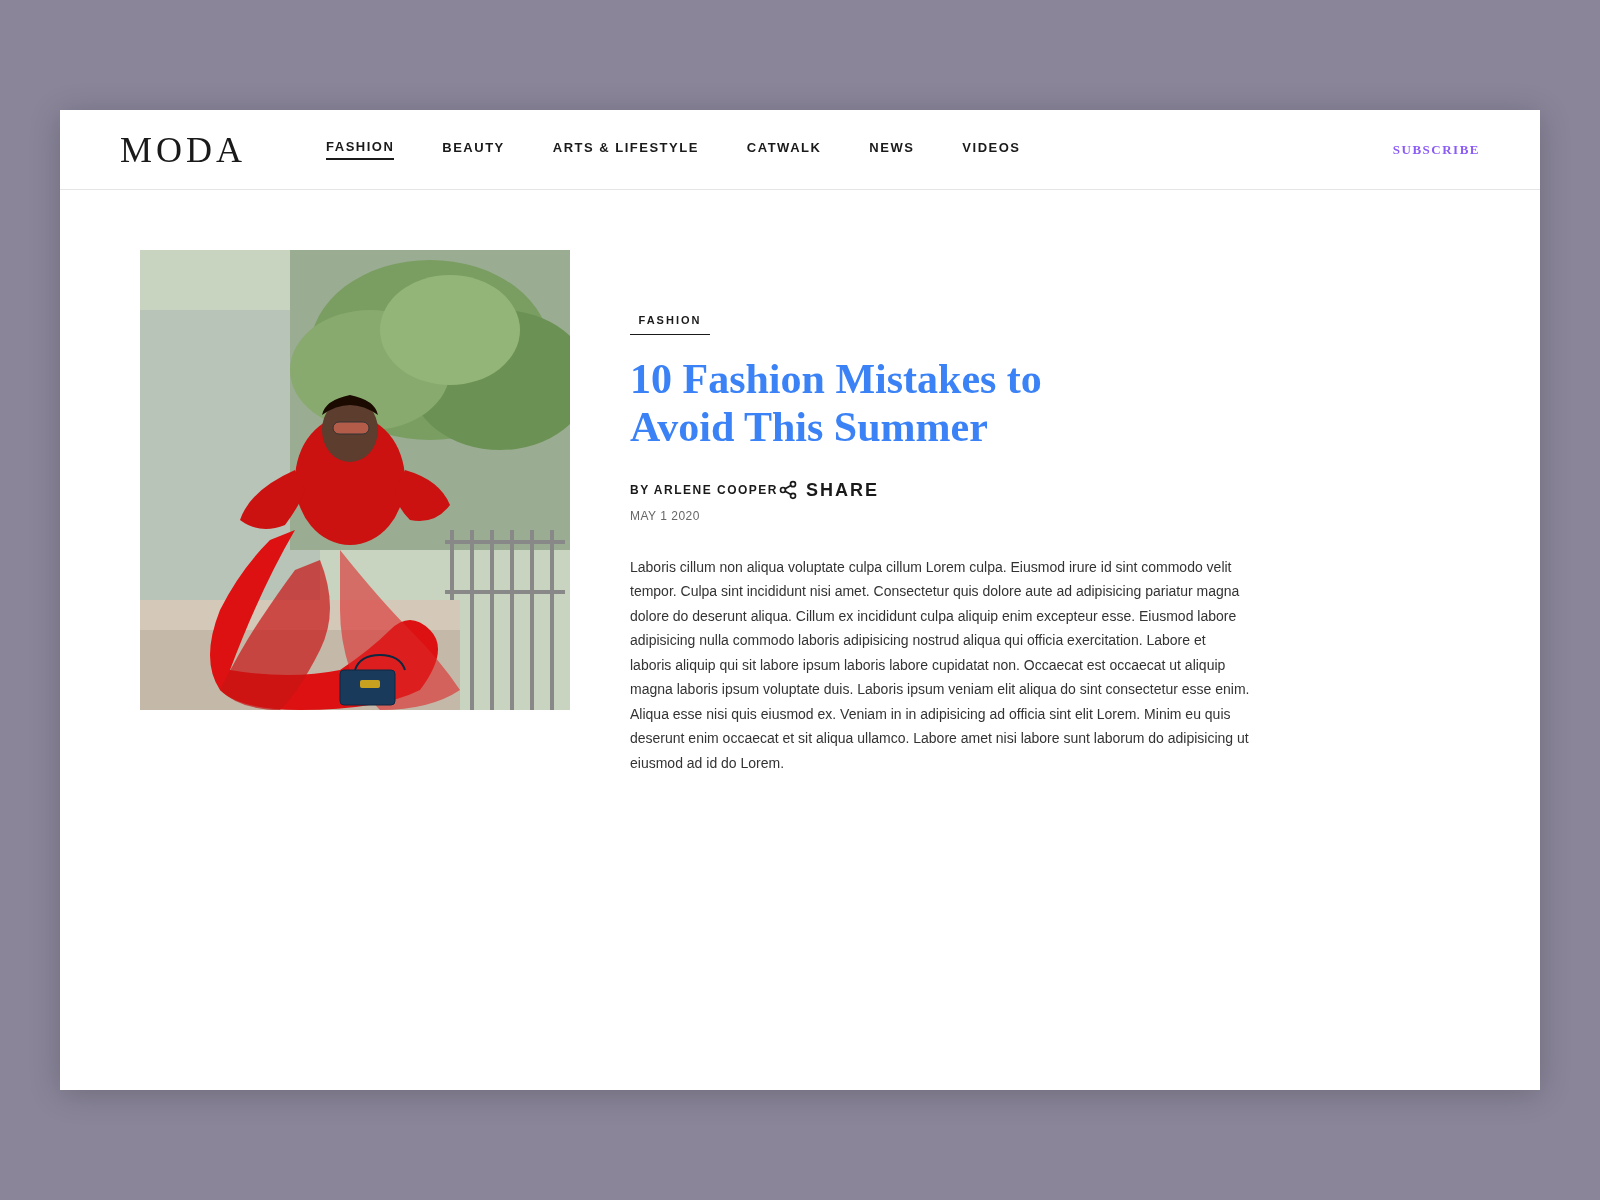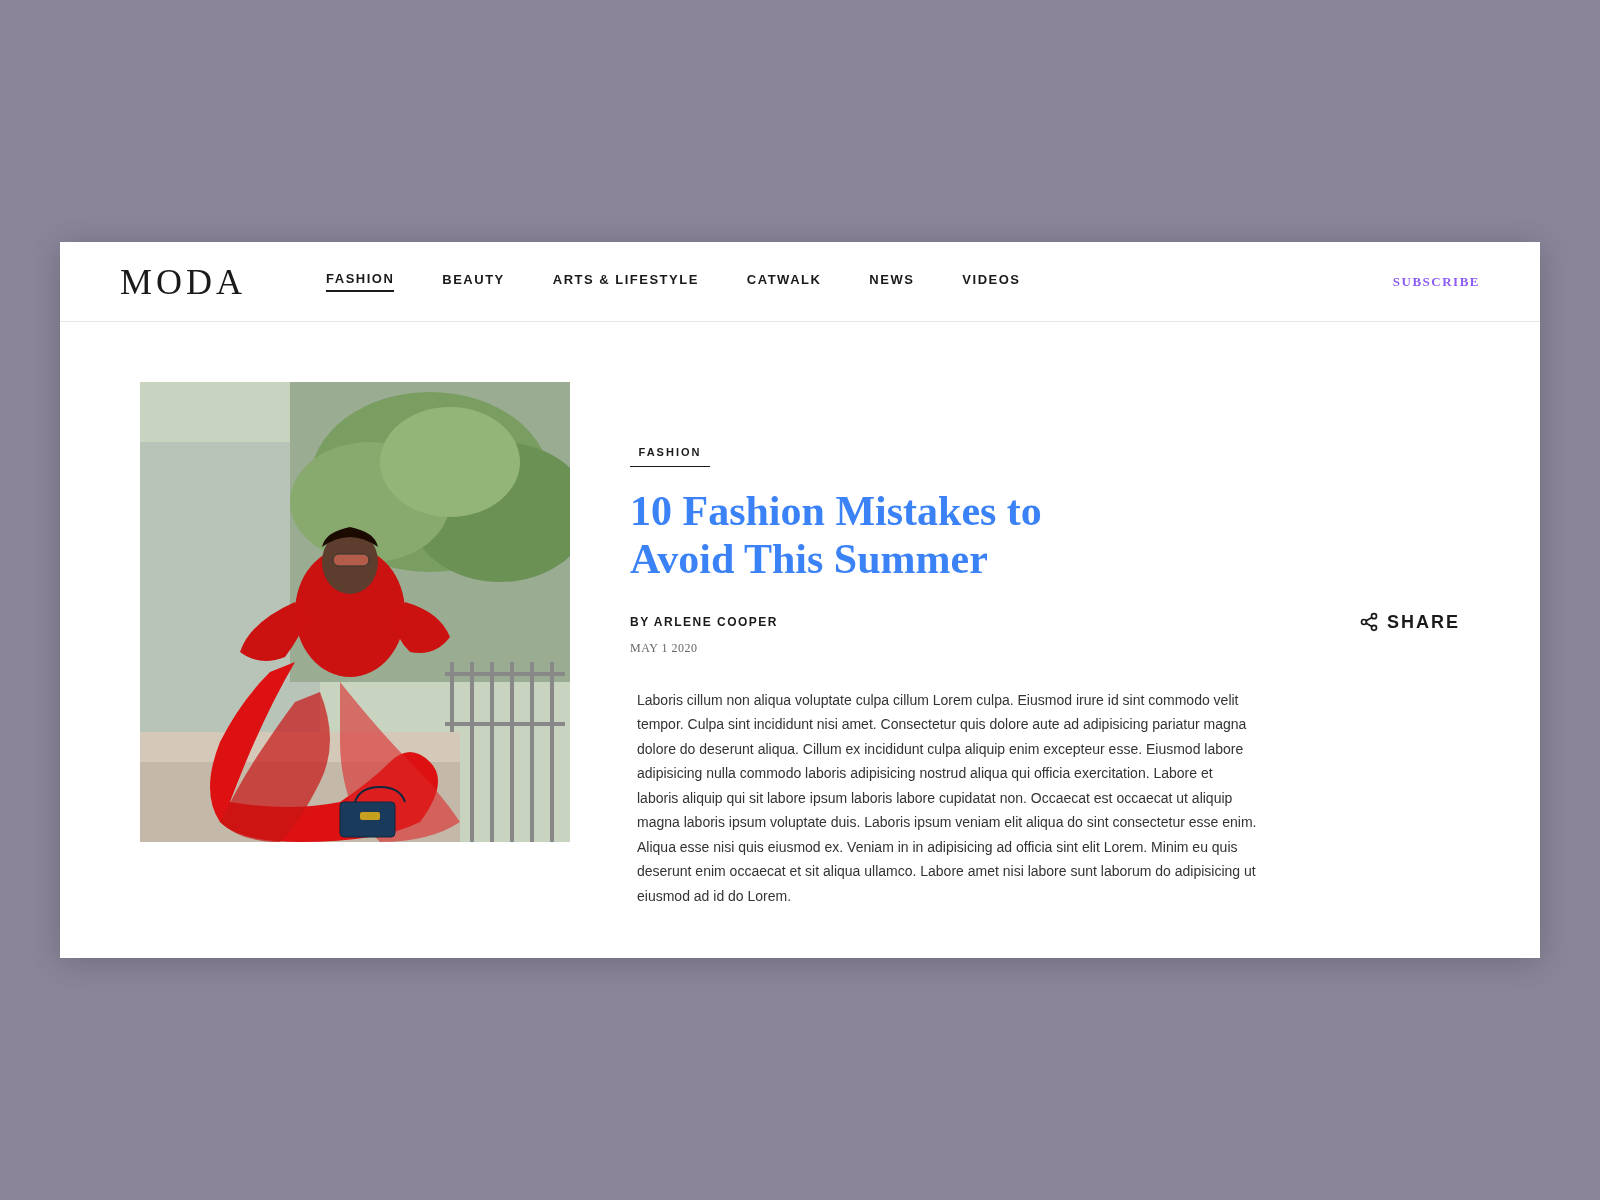--- a/index.html
+++ b/index.html
@@ -13,21 +13,21 @@
       height: 1200px;
       background-color: #8a8599;
       display: flex;
       align-items: center;
       justify-content: center;
       font-family: Georgia, 'Times New Roman', serif;
     }
 
     .browser-window {
       width: 1480px;
-      height: 716px;
+      height: 980px;
       background: #ffffff;
       box-shadow: 0 4px 30px rgba(0,0,0,0.2);
     }
 
     
     nav {
       display: flex;
       align-items: center;
       height: 80px;
       padding: 0 60px;
@@ -125,21 +125,21 @@
       font-weight: 700;
       line-height: 1.15;
       color: #3b82f6;
       margin-bottom: 28px;
       max-width: 500px;
     }
 
     .article-meta {
       display: flex;
       align-items: center;
-      justify-content: space-between;
+      justify-content: flex-start;
       margin-bottom: 8px;
     }
 
     .article-author {
       font-family: Arial, Helvetica, sans-serif;
       font-size: 12px;
       font-weight: 700;
       letter-spacing: 1.5px;
       text-transform: uppercase;
       color: #1a1a1a;
@@ -157,35 +157,34 @@
       color: #1a1a1a;
       cursor: pointer;
     }
 
     .share-icon {
       width: 20px;
       height: 20px;
     }
 
     .article-date {
-      font-family: Liberation Serif, serif;
+      font-family: Liberation Sans, sans-serif;
       font-size: 12px;
       color: #666;
       letter-spacing: 0.5px;
       text-transform: uppercase;
       margin-bottom: 32px;
     }
 
     .article-body {
       font-family: Arial, Helvetica, sans-serif;
       font-size: 14px;
       line-height: 1.75;
       color: #333;
       max-width: 620px;
-      margin-left: 7px;
     }
   </style>
 </head>
 <body>
 
 <div class="browser-window">
 
   <nav>
     <div class="logo">MODA</div>
 

